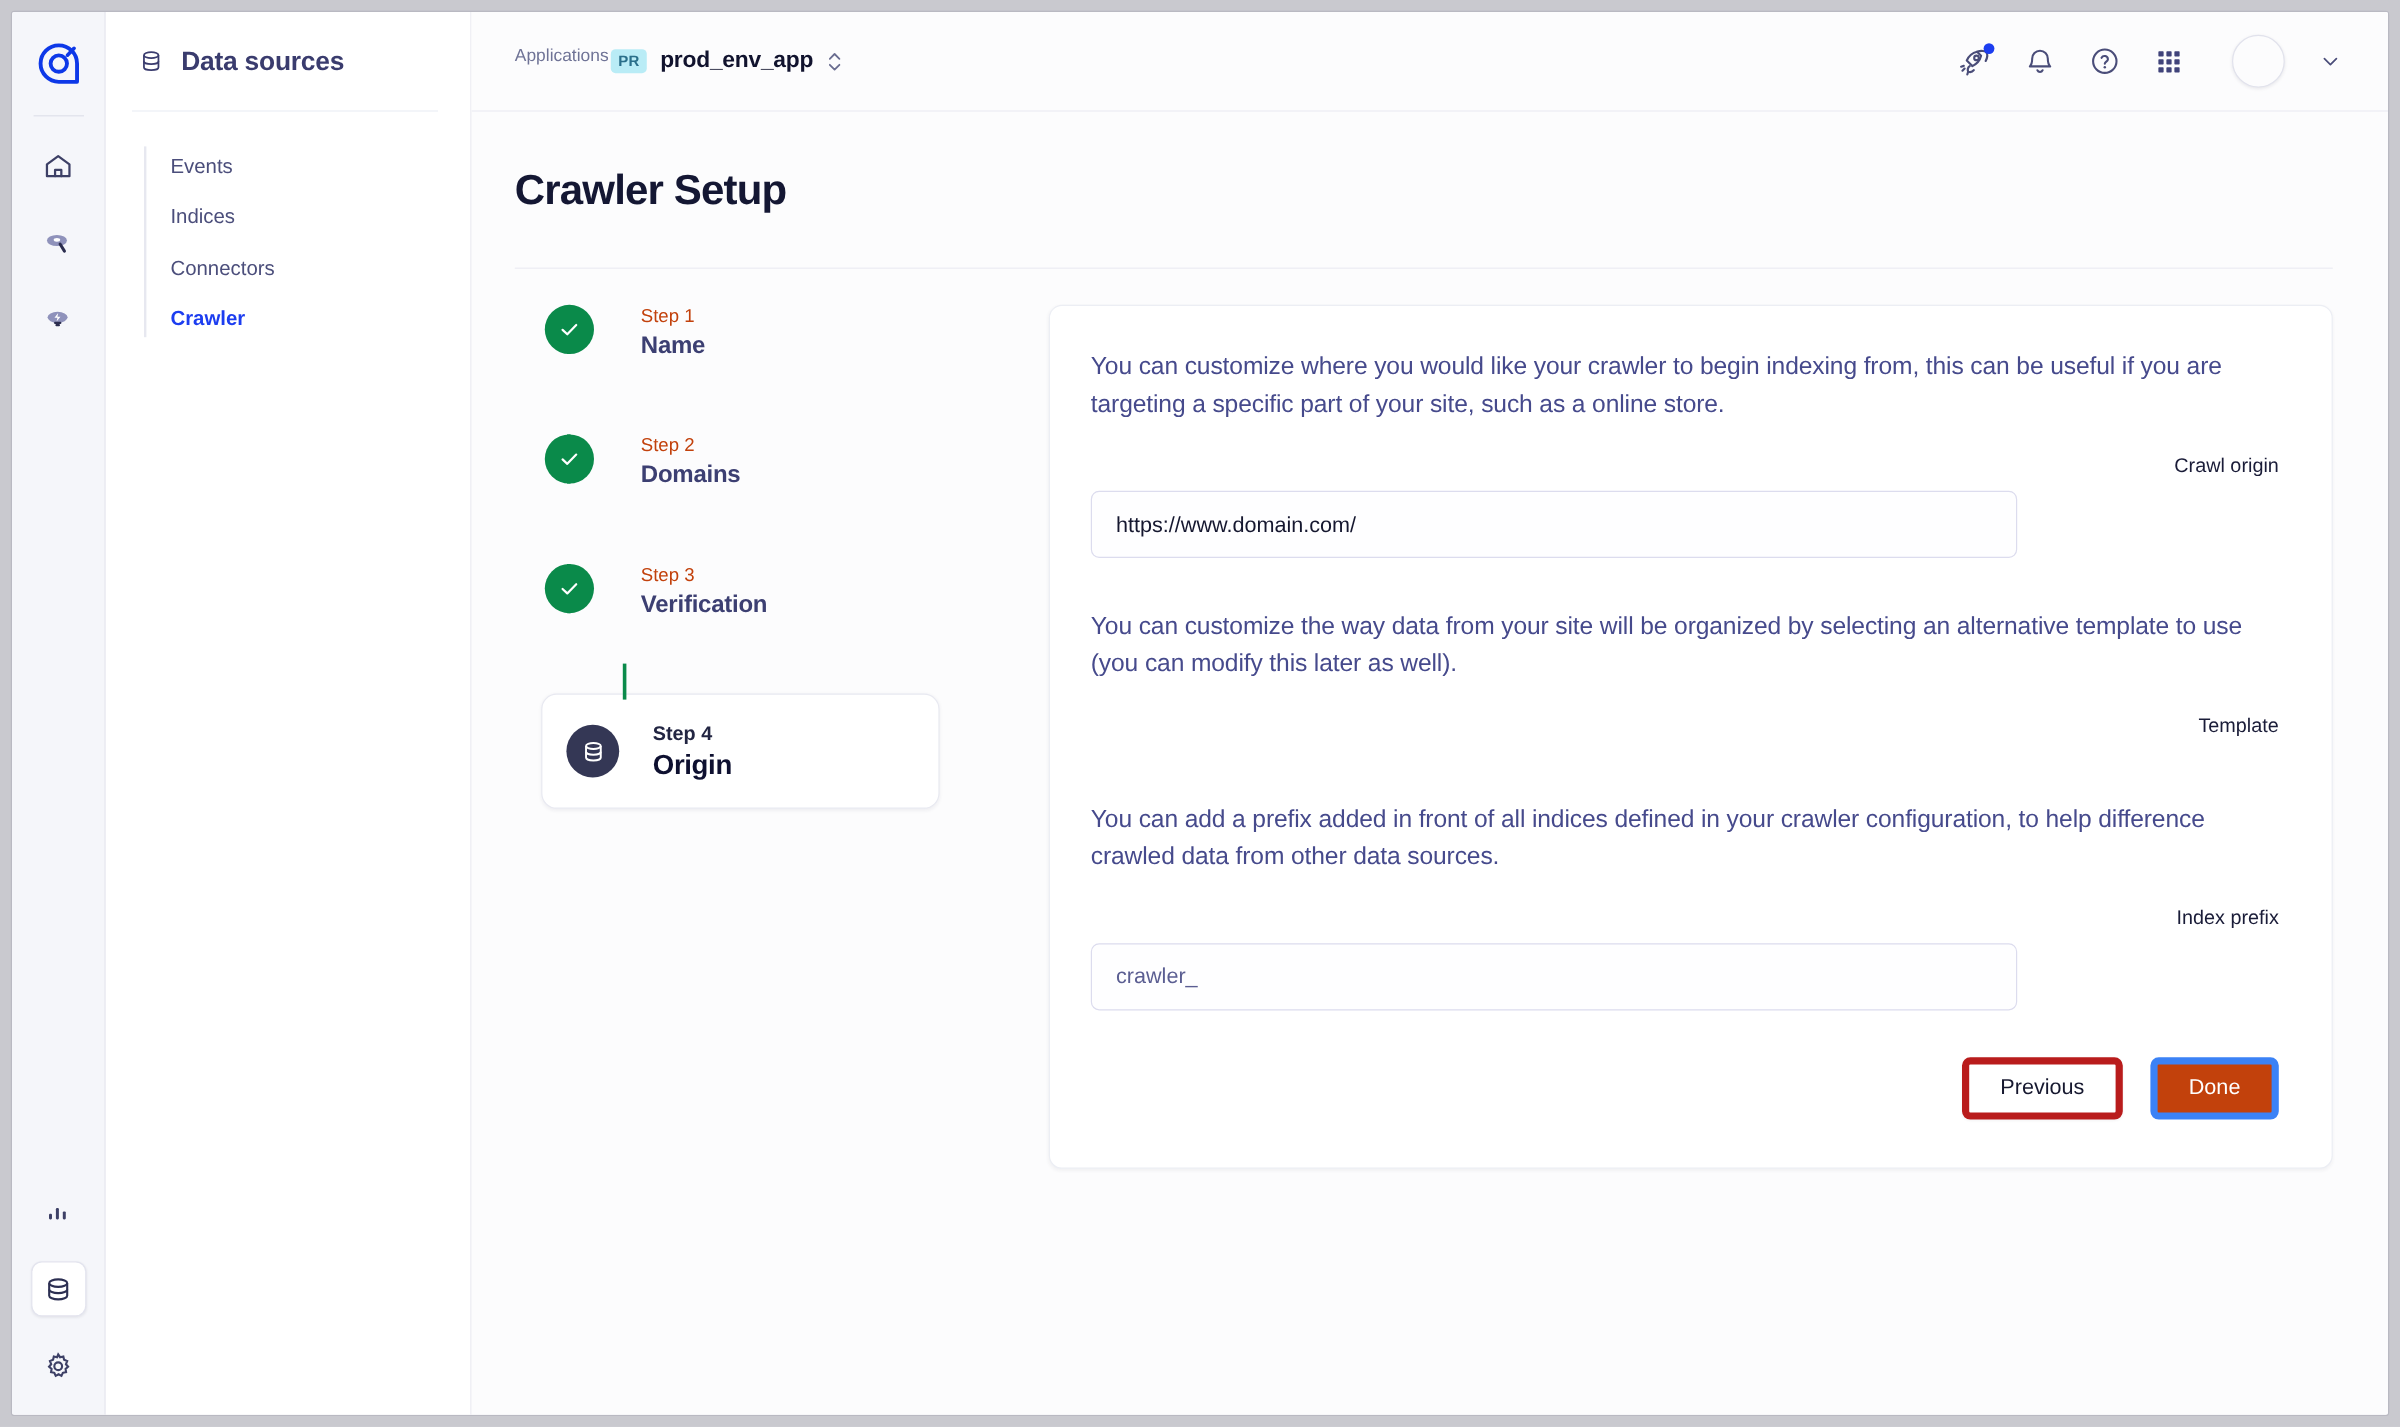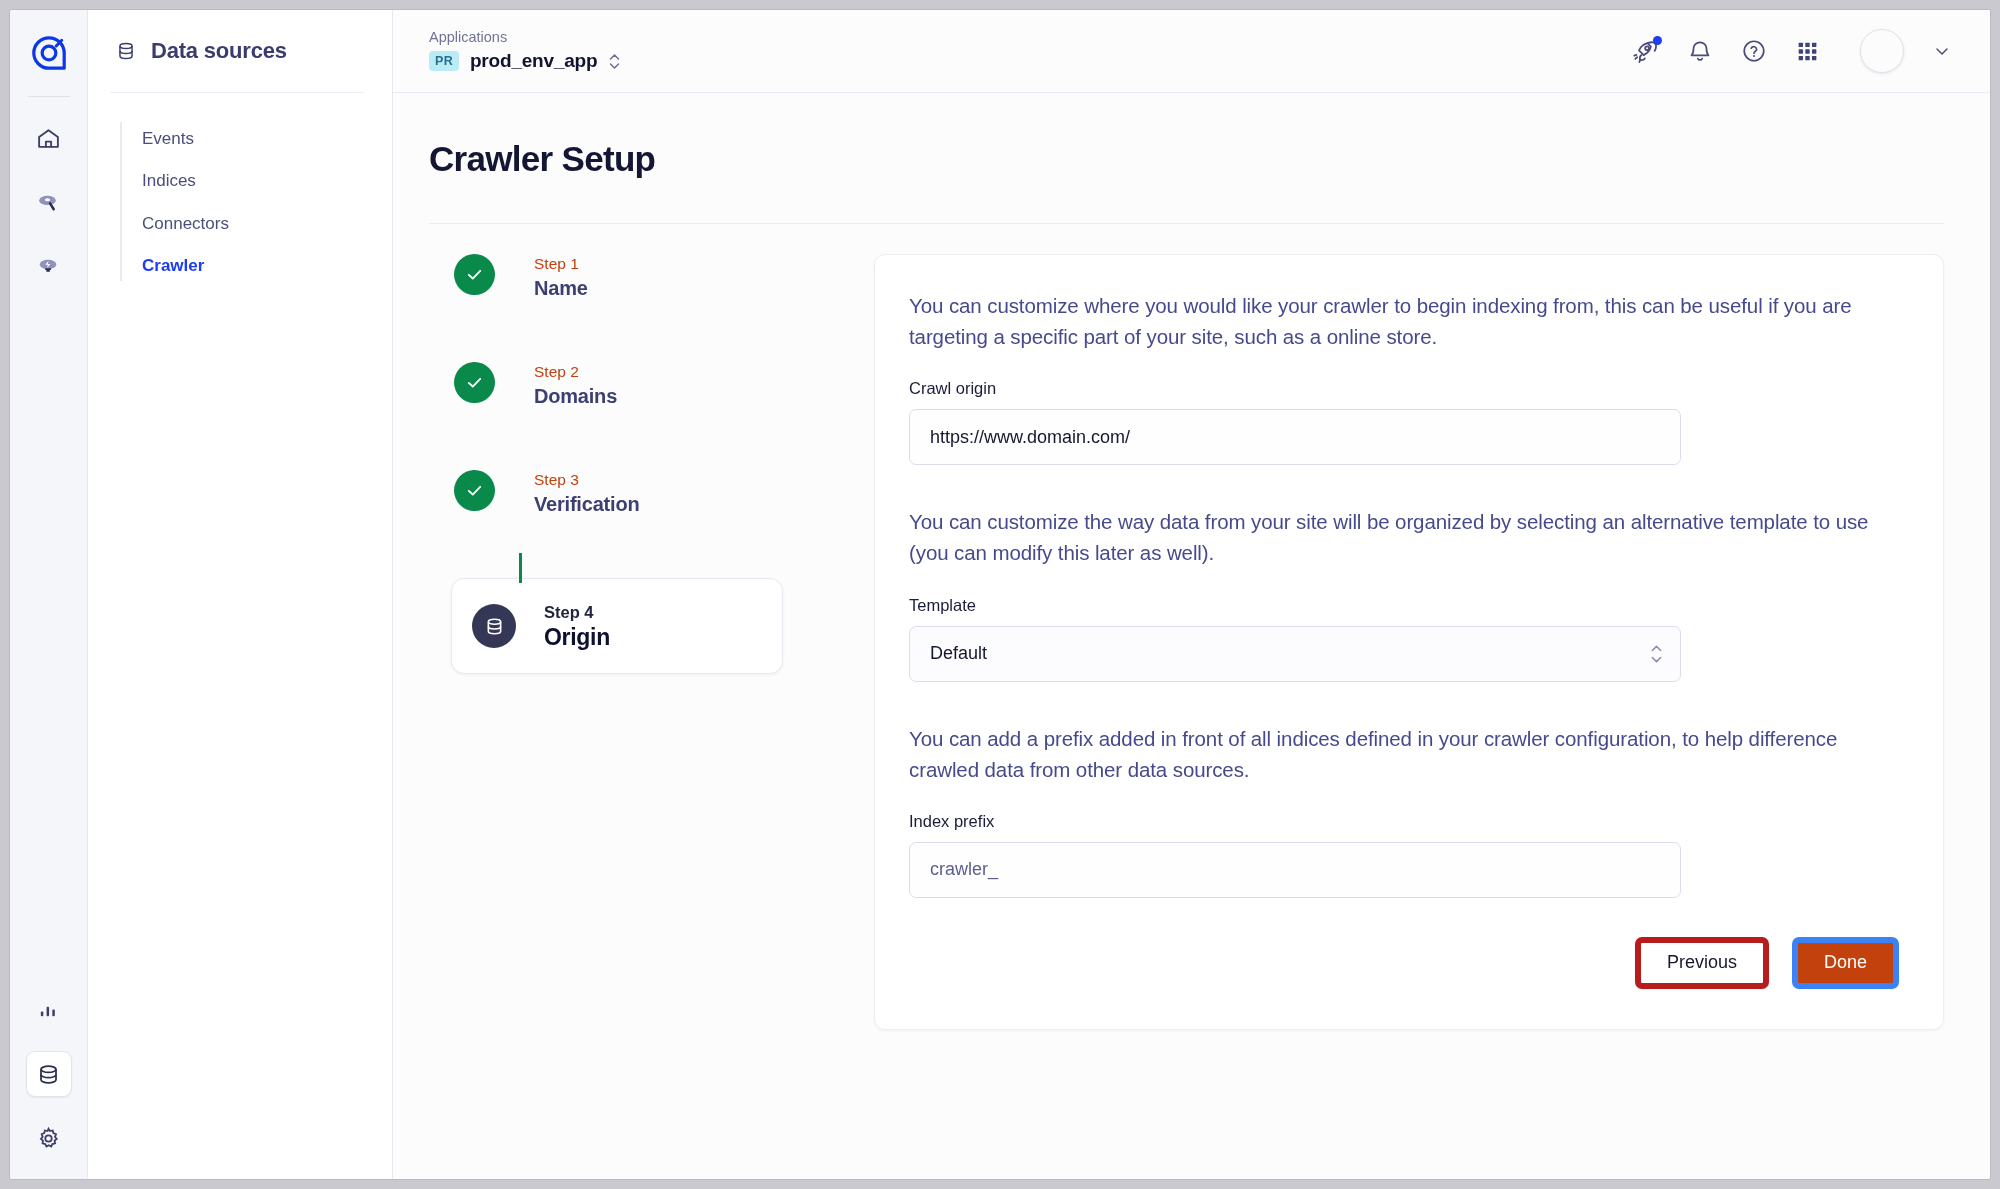--- a/index.html
+++ b/index.html
@@ -113,21 +113,21 @@
     min-width: 0;
   }
   .topbar {
     height: 83px;
     flex: 0 0 83px;
     border-bottom: 1px solid #ebecf3;
     display: flex; align-items: center;
     padding: 0 38px 0 36px;
     background: #fcfcfd;
   }
-  .app-select { display: flex; flex-direction: column; gap: 2px; cursor: pointer; }
+  .app-select { display: flex; flex-direction: row; gap: 2px; cursor: pointer; }
   .app-select-label { font-size: 14.5px; color: #6f7396; line-height: 1.2; }
   .app-select-row { display: flex; align-items: center; gap: 11px; }
   .app-badge {
     background: #b9ecf6;
     color: #2a6f8a;
     font-size: 12.5px;
     font-weight: 700;
     border-radius: 4px;
     padding: 3px 6px;
     letter-spacing: .3px;
@@ -230,20 +230,21 @@
     font-size: 20.5px;
     color: #464a8c;
     line-height: 1.52;
     letter-spacing: -.1px;
   }
   .field-label {
     font-size: 16.5px;
     color: #1a1c38;
     margin-top: 27px;
     margin-bottom: 11px;
+    text-align: right;
   }
   .input {
     width: 772px;
     height: 56px;
     border: 1px solid #dcdcee;
     border-radius: 7px;
     background: #fefeff;
     display: flex; align-items: center;
     padding: 0 20px;
     font-size: 18px;
@@ -538,29 +539,20 @@
           <div class="para">You can customize where you would like your crawler to begin indexing from, this can be useful if you are targeting a specific part of your site, such as a online store.</div>
 
           <div class="field-label">Crawl origin</div>
           <div class="input">https://www.domain.com/</div>
 
           <div class="gap"></div>
 
           <div class="para">You can customize the way data from your site will be organized by selecting an alternative template to use (you can modify this later as well).</div>
 
           <div class="field-label">Template</div>
-          <div class="select">
-            <span>Default</span>
-            <span>
-              <svg width="15" height="30" viewBox="0 0 12 26" fill="none" stroke="#8a8dae" stroke-width="1.3" stroke-linecap="round" stroke-linejoin="round">
-                <path d="M2.4 10 L6 6.4 L9.6 10"></path>
-                <path d="M2.4 16 L6 19.6 L9.6 16"></path>
-              </svg>
-            </span>
-          </div>
 
           <div class="gap"></div>
 
           <div class="para">You can add a prefix added in front of all indices defined in your crawler configuration, to help difference crawled data from other data sources.</div>
 
           <div class="field-label">Index prefix</div>
           <div class="input placeholder-val">crawler_</div>
 
           <div class="actions">
             <div class="btn btn-secondary">Previous</div>

